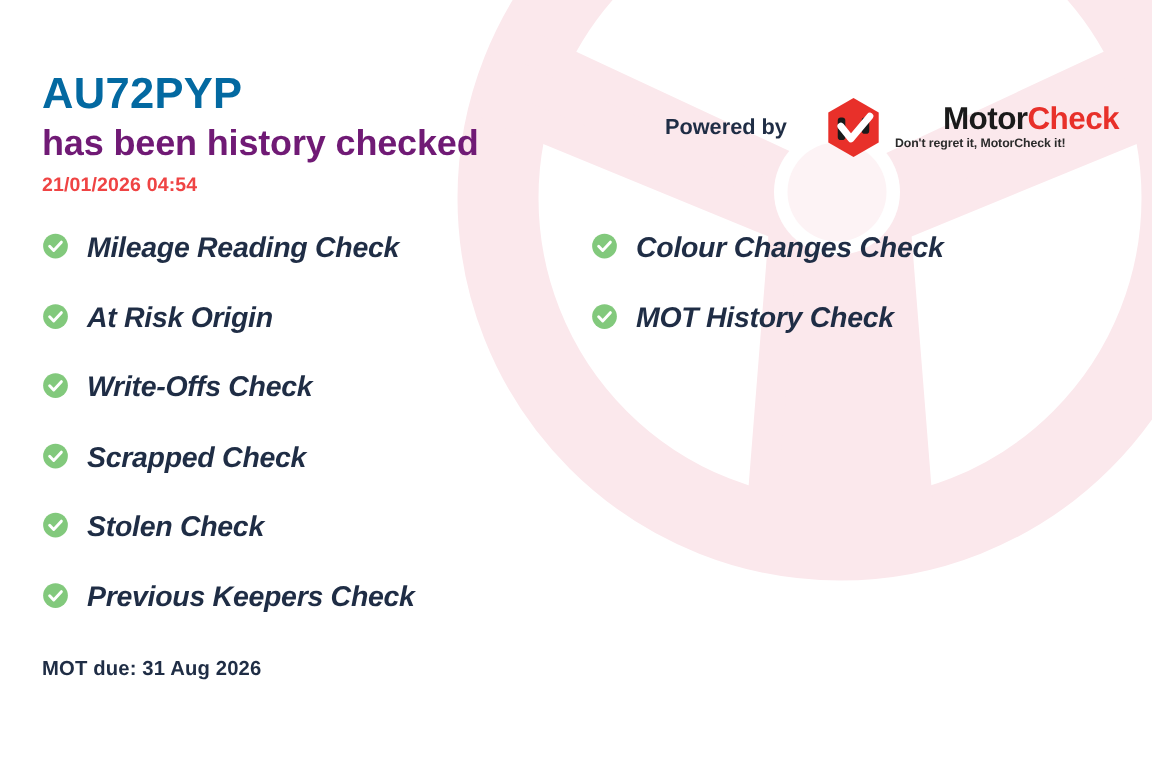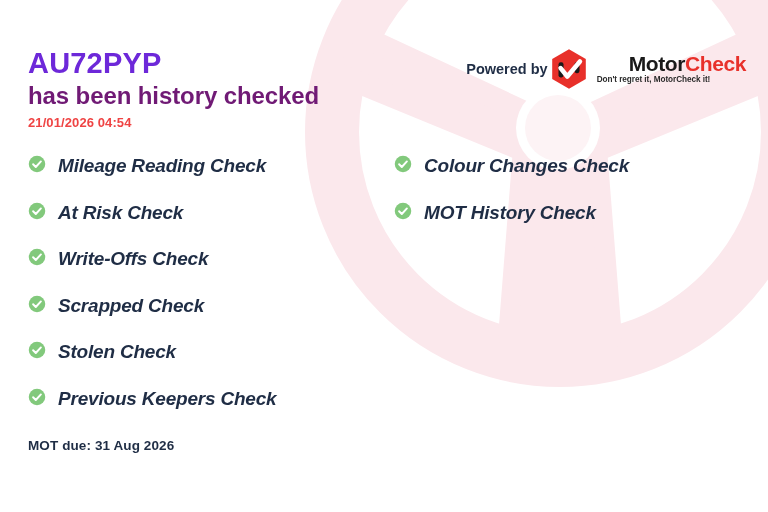--- a/index.html
+++ b/index.html
@@ -35,21 +35,21 @@
   }
 
   
   .plate {
     position: absolute;
     left: 28px;
     top: 48px;
     font-size: 29px;
     font-weight: 700;
     letter-spacing: 0.2px;
-    color: #6d28d9;
+    color: #0369a1;
     line-height: 1.05;
   }
 
   .subtitle {
     position: absolute;
     left: 28px;
     top: 83px;
     font-size: 24px;
     font-weight: 700;
     color: #701a75;
@@ -64,24 +64,24 @@
     font-size: 13px;
     font-weight: 700;
     color: #ef4444;
     letter-spacing: 0.1px;
   }
 
   
   #brand {
     position: absolute;
     right: 22px;
-    top: 48px;
+    top: 64px;
     display: flex;
     align-items: center;
-    gap: 0;
+    gap: 23px;
   }
 
   .powered-by {
     font-size: 14.5px;
     font-weight: 700;
     color: #1f2d45;
     white-space: nowrap;
   }
 
   .logo-lockup {
@@ -233,21 +233,21 @@
           <circle cx="12" cy="12" r="11" fill="#82c97c"></circle>
           <path d="M6.8 12.3 L10.4 16 L17.2 8.6" fill="none" stroke="#ffffff" stroke-width="2.6" stroke-linecap="round" stroke-linejoin="round"></path>
         </svg>
         <span class="check-label">Mileage Reading Check</span>
       </div>
       <div class="check-item">
         <svg class="check-icon" viewBox="0 0 24 24" xmlns="http://www.w3.org/2000/svg">
           <circle cx="12" cy="12" r="11" fill="#82c97c"></circle>
           <path d="M6.8 12.3 L10.4 16 L17.2 8.6" fill="none" stroke="#ffffff" stroke-width="2.6" stroke-linecap="round" stroke-linejoin="round"></path>
         </svg>
-        <span class="check-label">At Risk Check</span>
+        <span class="check-label">At Risk Origin</span>
       </div>
       <div class="check-item">
         <svg class="check-icon" viewBox="0 0 24 24" xmlns="http://www.w3.org/2000/svg">
           <circle cx="12" cy="12" r="11" fill="#82c97c"></circle>
           <path d="M6.8 12.3 L10.4 16 L17.2 8.6" fill="none" stroke="#ffffff" stroke-width="2.6" stroke-linecap="round" stroke-linejoin="round"></path>
         </svg>
         <span class="check-label">Write-Offs Check</span>
       </div>
       <div class="check-item">
         <svg class="check-icon" viewBox="0 0 24 24" xmlns="http://www.w3.org/2000/svg">

